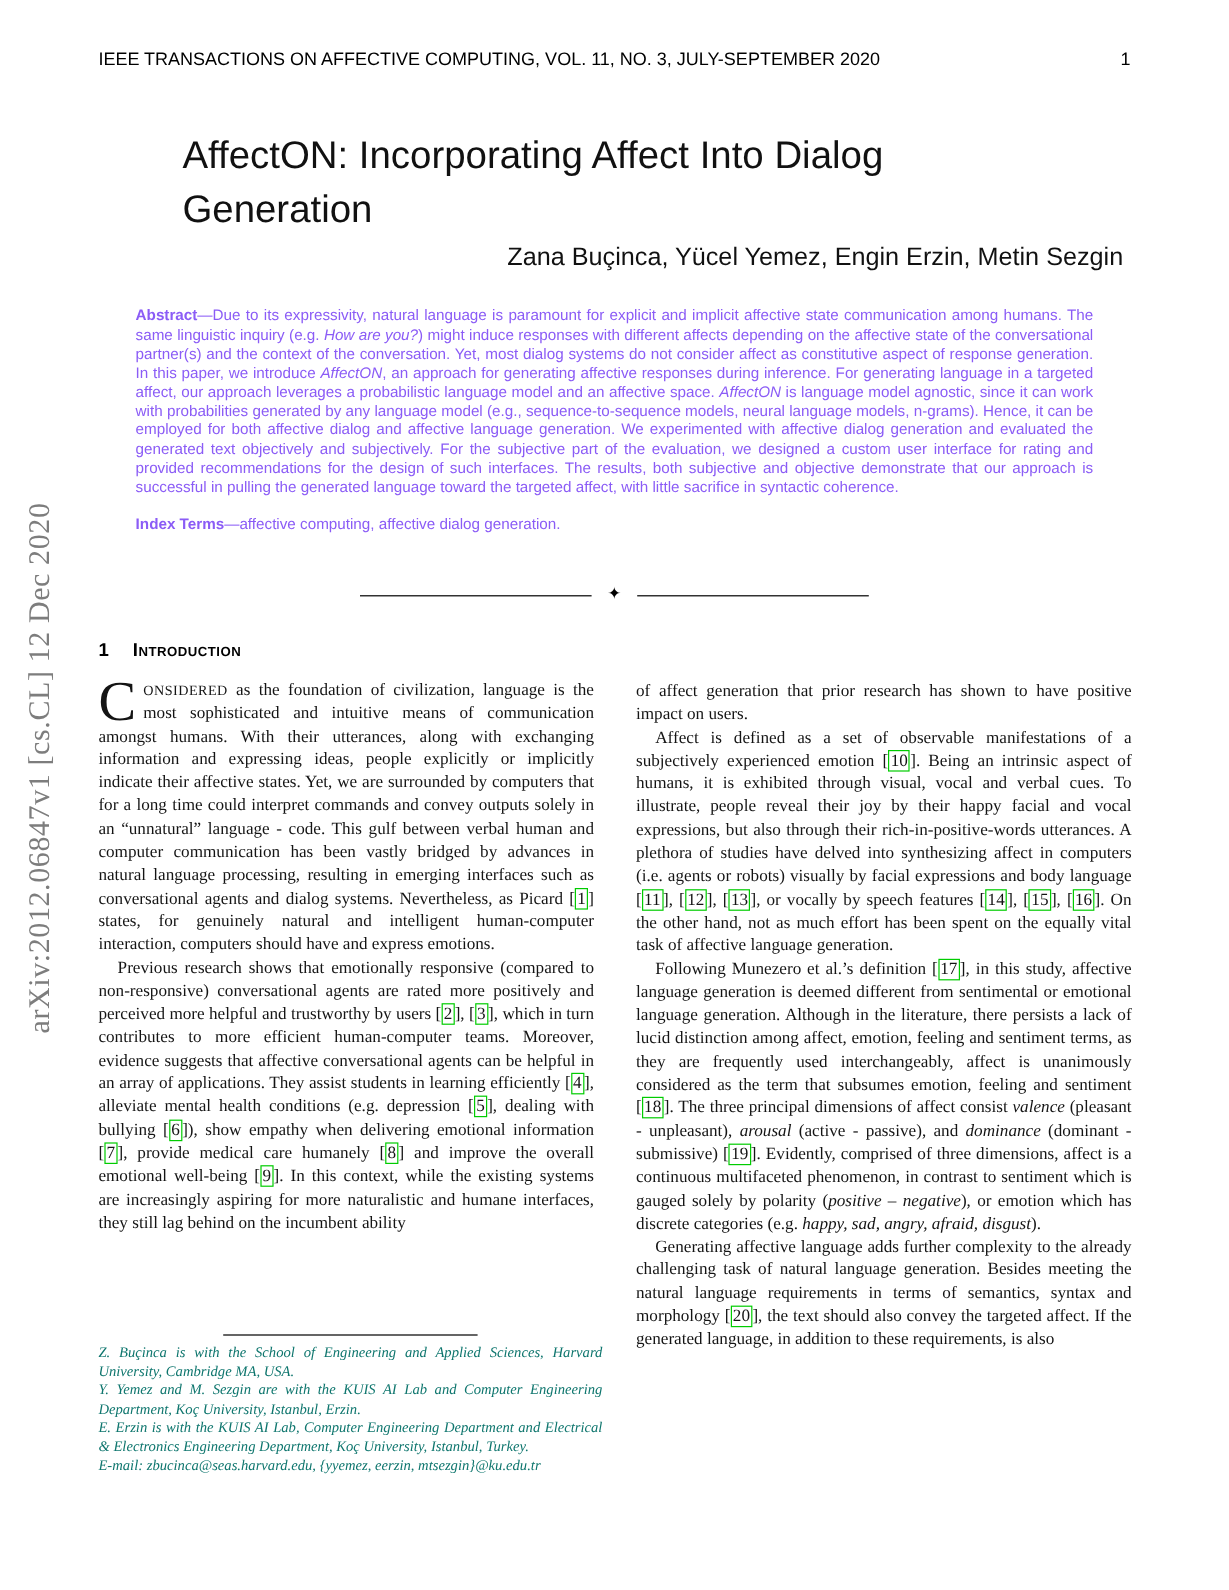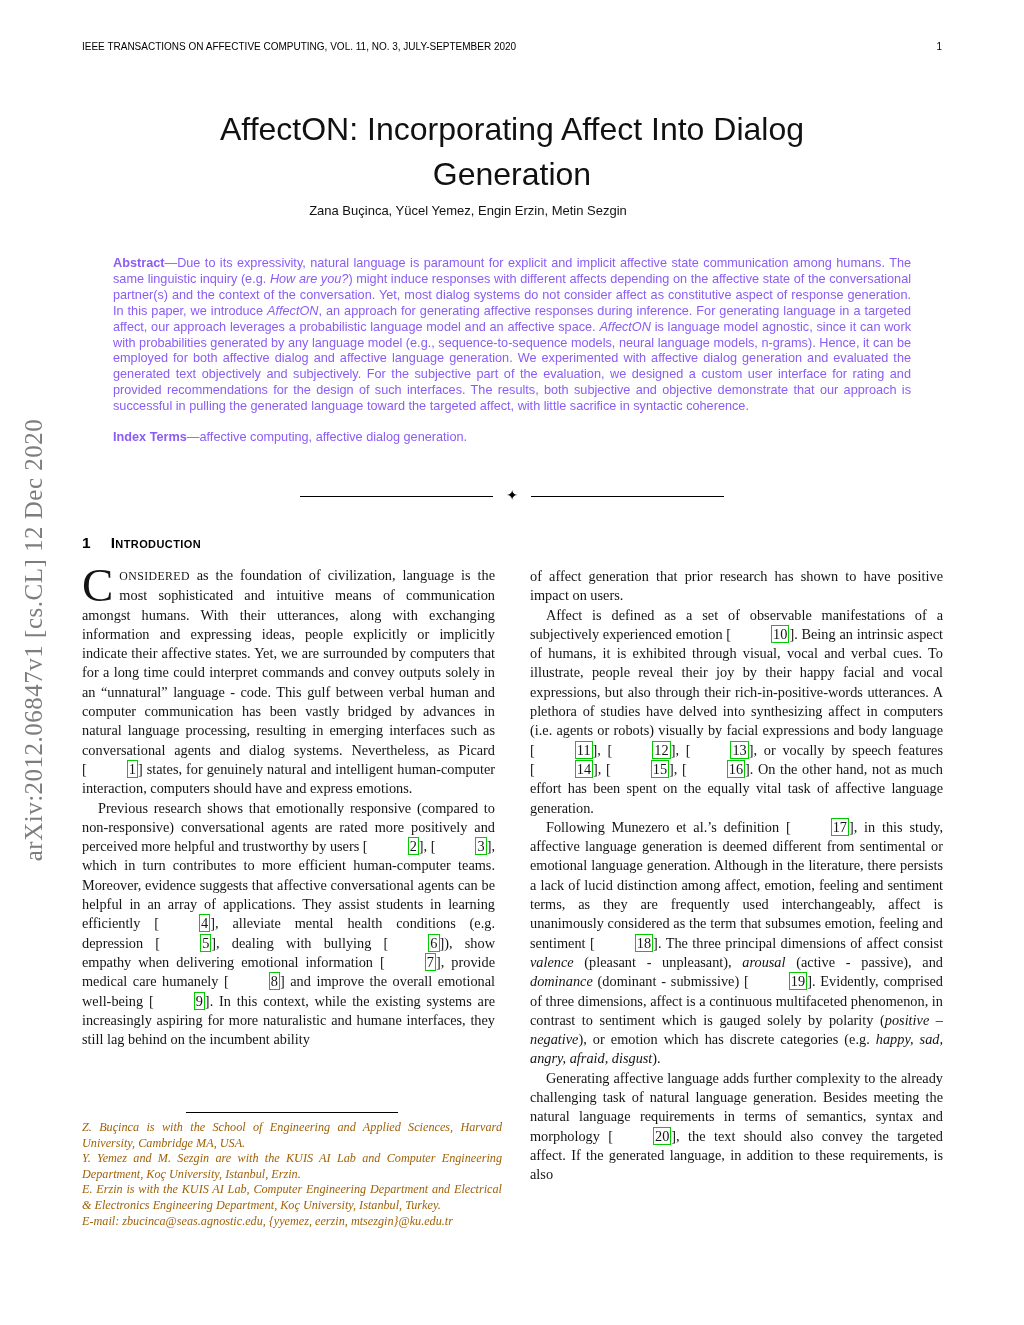--- a/index.html
+++ b/index.html
@@ -13,31 +13,31 @@
     position:absolute; left:-262px; top:622px; width:600px; height:36px;
     transform:rotate(-90deg); text-align:center;
     font-family:"Liberation Serif", serif; font-size:25px; color:#7d7d7d;
     letter-spacing:0.5px; white-space:nowrap;
   }
 
   
   .runhead {
     position:absolute; top:41px; left:82px; width:860px;
     display:flex; justify-content:space-between;
-    font-family:"Liberation Sans", sans-serif; font-size:10px; color:#000;align-items:center;
+    font-family:"Liberation Sans", sans-serif; font-size:15px; color:#000;align-items:center;
   }
 
   .title {
-    position:absolute; top:86px; left:152px; width:720px; text-align:center;
+    position:absolute; top:86px; left:152px; width:720px; text-align:left;
     font-family:"Liberation Sans", sans-serif; font-weight:400;
     font-size:32px; line-height:45px; color:#111;
   }
   .authors {
-    position:absolute; top:203px; left:0; width:936px; text-align:center;
-    font-family:"Liberation Sans", sans-serif; font-size:13px; color:#111;
+    position:absolute; top:203px; left:0; width:936px; text-align:right;
+    font-family:"Liberation Sans", sans-serif; font-size:21px; color:#111;
   }
 
   .abs-block {
     position:absolute; top:256px; left:113px; width:798px;
     font-family:"Liberation Sans", sans-serif; font-size:12.7px;
     line-height:15.9px; text-align:justify; color:#8b5cf6;
   }
   .abs-block p { margin:0; }
   .abs-block .index-terms { margin-top:15px; }
   .abs-block b { font-weight:700; }
@@ -62,26 +62,26 @@
 
   p.body { margin:0; font-size:14.3px; line-height:19.3px; text-align:justify; }
   p.body + p.body { text-indent:16px; }
 
   .dropcap {
     float:left; font-size:47px; line-height:36px; padding:1px 6px 0 0;
   }
   .lead-caps { font-size:11.8px; letter-spacing:0.4px; }
 
   .cite { white-space:nowrap; }
-  .cite-box { border:1.5px solid #00cc00; padding:0 1px;margin-left:40px; }
+  .cite-box { border:1.5px solid #00cc00; padding:0 1px; }
 
   .footnote {
     position:absolute; top:1112px; left:82px; width:420px;
     font-size:12.2px; line-height:15.6px; font-style:italic;
-    text-align:justify; color:#a16207;
+    text-align:justify; color:#0f766e;
   }
   .fn-rule { width:212px; height:1px; background:#000; margin:0 auto 7px auto; }
   .footnote p { margin:0; }
 </style>
 </head>
 <body>
 
 <div class="page">
 
   <div class="watermark">arXiv:2012.06847v1  [cs.CL]  12 Dec 2020</div>
@@ -125,17 +125,17 @@
         </div>
     </div>
   </div>
 
   <div class="footnote">
     <div class="fn-rule"></div>
     <div>
         <p>Z. Buçinca is with the School of Engineering and Applied Sciences, Harvard University, Cambridge MA, USA.</p>
         <p>Y. Yemez and M. Sezgin are with the KUIS AI Lab and Computer Engineering Department, Koç University, Istanbul, Erzin.</p>
         <p>E. Erzin is with the KUIS AI Lab, Computer Engineering Department and Electrical &amp; Electronics Engineering Department, Koç University, Istanbul, Turkey.</p>
-        <p>E-mail: zbucinca@seas.agnostic.edu, {yyemez, eerzin, mtsezgin}@ku.edu.tr</p>
+        <p>E-mail: zbucinca@seas.harvard.edu, {yyemez, eerzin, mtsezgin}@ku.edu.tr</p>
       </div>
   </div>
 
 </div>
 
 </body></html>

